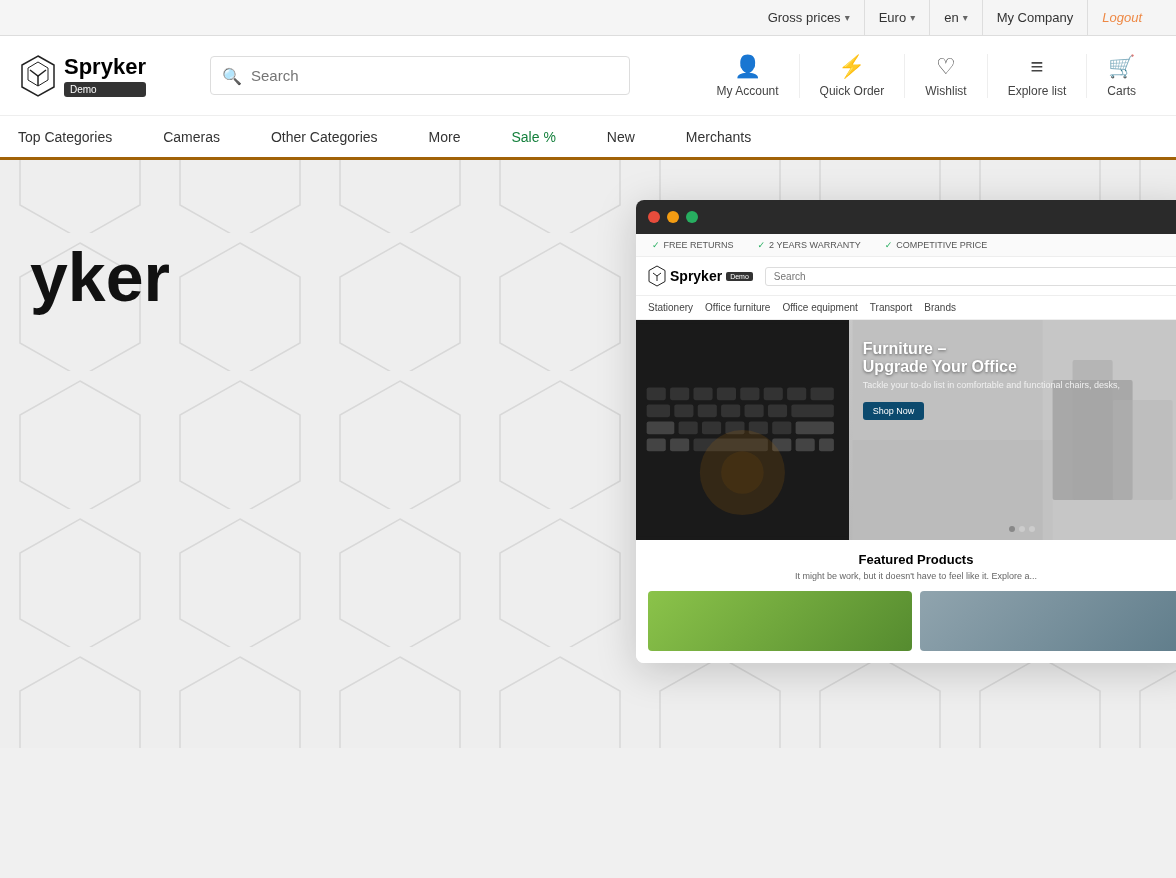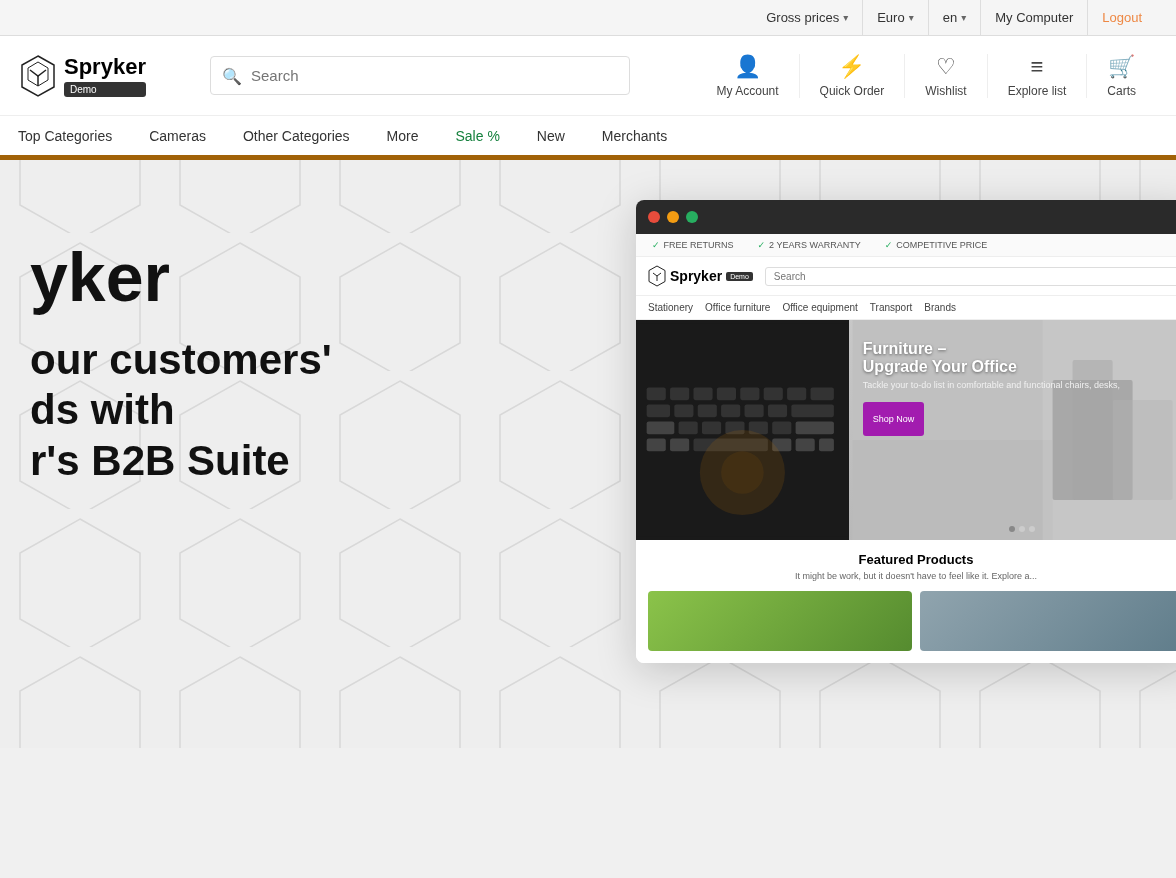--- a/index.html
+++ b/index.html
@@ -21,21 +21,21 @@
       display: flex;
       align-items: center;
       gap: 4px;
       padding: 0 14px;
       cursor: pointer;
       border-right: 1px solid #ddd;
       height: 100%;
     }
     .top-bar-item:last-child { border-right: none; }
     .top-bar-item .chevron { font-size: 10px; color: #666; }
-    .top-bar-logout { color: #e84; padding: 0 14px; cursor: pointer; }
+    .top-bar-logout { color: #e84; padding: 0 14px; cursor: pointer; font-style: italic; }
 
     
     .header {
       background: #fff;
       display: flex;
       align-items: center;
       padding: 0 20px;
       height: 80px;
       border-bottom: 1px solid #eee;
     }
@@ -99,25 +99,26 @@
       color: #444;
       font-size: 12px;
       border-right: 1px solid #eee;
     }
     .header-action:last-child { border-right: none; }
     .header-action .icon { font-size: 22px; }
 
     
     .nav {
       background: #fff;
-      border-bottom: 5px solid #a16207;
+      border-bottom: 3px solid #a16207;
       display: flex;
       align-items: center;
       padding: 0 0 0 0;
       height: 44px;
+      gap: 14px;
     }
     .nav-item {
       padding: 0 18px;
       height: 100%;
       display: flex;
       align-items: center;
       font-size: 14px;
       color: #333;
       cursor: pointer;
       border-right: 1px solid transparent;
@@ -272,25 +273,25 @@
       font-weight: bold;
       color: #fff;
       text-shadow: 0 1px 3px rgba(0,0,0,0.5);
     }
     .inner-hero-sub {
       font-size: 9px;
       color: #f0f0f0;
       margin-top: 4px;
     }
     .inner-shop-btn {
-      background: #a21caf;
+      background: #0c4a6e;
       color: #fff;
       border: none;
       border-radius: 3px;
-      padding: 12px 10px;
+      padding: 4px 10px;
       font-size: 9px;
       margin-top: 12px;
       cursor: pointer;
     }
     .inner-dots {
       position: absolute;
       bottom: 8px;
       left: 50%;
       transform: translateX(-50%);
       display: flex;
@@ -363,21 +364,21 @@
   </div>
   <div class="top-bar-item">
     <span>Euro</span>
     <span class="chevron">▾</span>
   </div>
   <div class="top-bar-item">
     <span>en</span>
     <span class="chevron">▾</span>
   </div>
   <div class="top-bar-item">
-    <span>My Computer</span>
+    <span>My Company</span>
   </div>
   <div class="top-bar-item top-bar-logout">
     <span>Logout</span>
   </div>
 </div>
 
 <div class="header">
   <div class="logo">
     <svg class="logo-icon" viewBox="0 0 36 44" fill="none" xmlns="http://www.w3.org/2000/svg">
       <path d="M18 2 L34 11 L34 33 L18 42 L2 33 L2 11 Z" fill="none" stroke="#222" stroke-width="1.5"></path>
@@ -454,25 +455,20 @@
           <polygon points="80,10 140,44 140,110 80,144 20,110 20,44" fill="none" stroke="#d8d8d8" stroke-width="1.5"></polygon>
         </pattern>
       </defs>
       <rect width="1176" height="718" fill="#eeeeee"></rect>
       <rect width="1176" height="718" fill="url(#hexPattern)"></rect>
     </svg>
   </div>
 
   <div class="hero-text">
     <div class="hero-title">yker</div>
-    <div class="hero-subtitle">
-      <div>our customers'</div>
-      <div>ds with</div>
-      <div>r's B2B Suite</div>
-    </div>
   </div>
 
   <div class="browser-mockup">
 
     <div class="browser-titlebar">
       <div class="browser-dot red"></div>
       <div class="browser-dot yellow"></div>
       <div class="browser-dot green"></div>
     </div>
 

